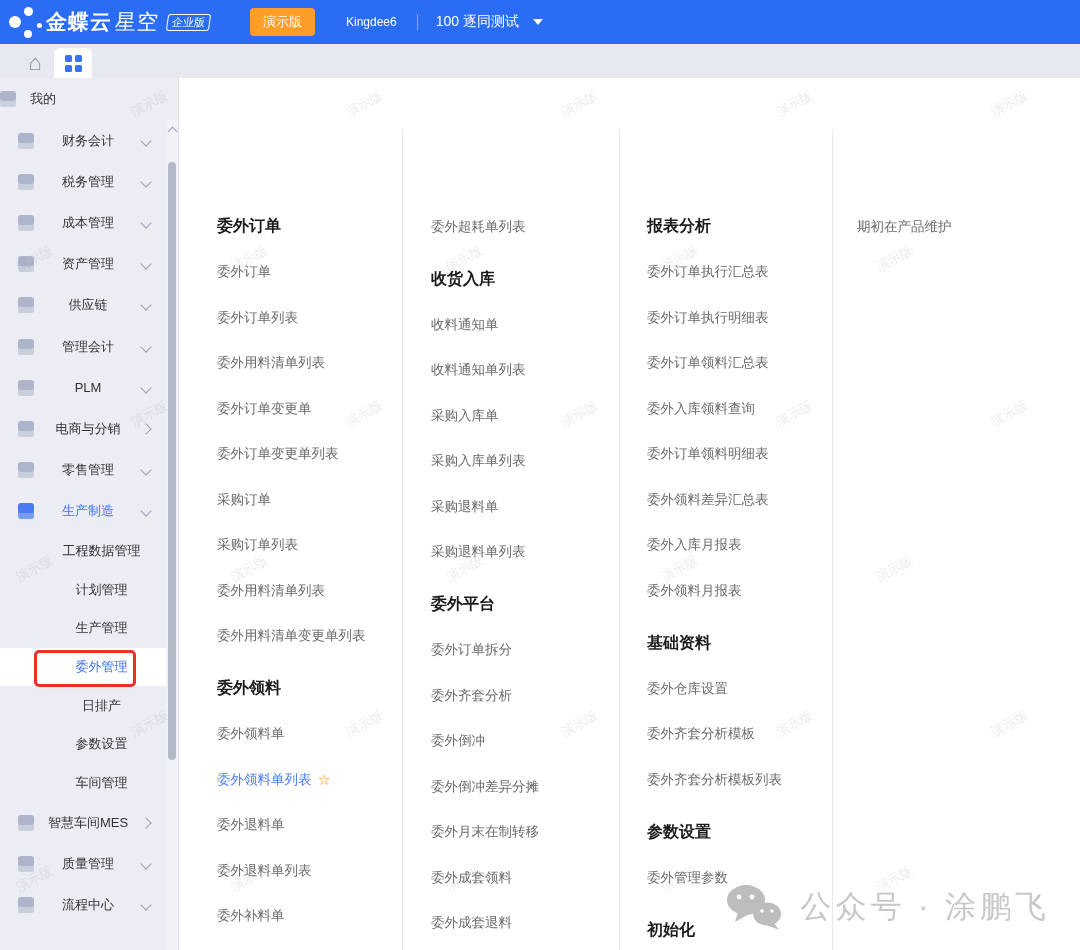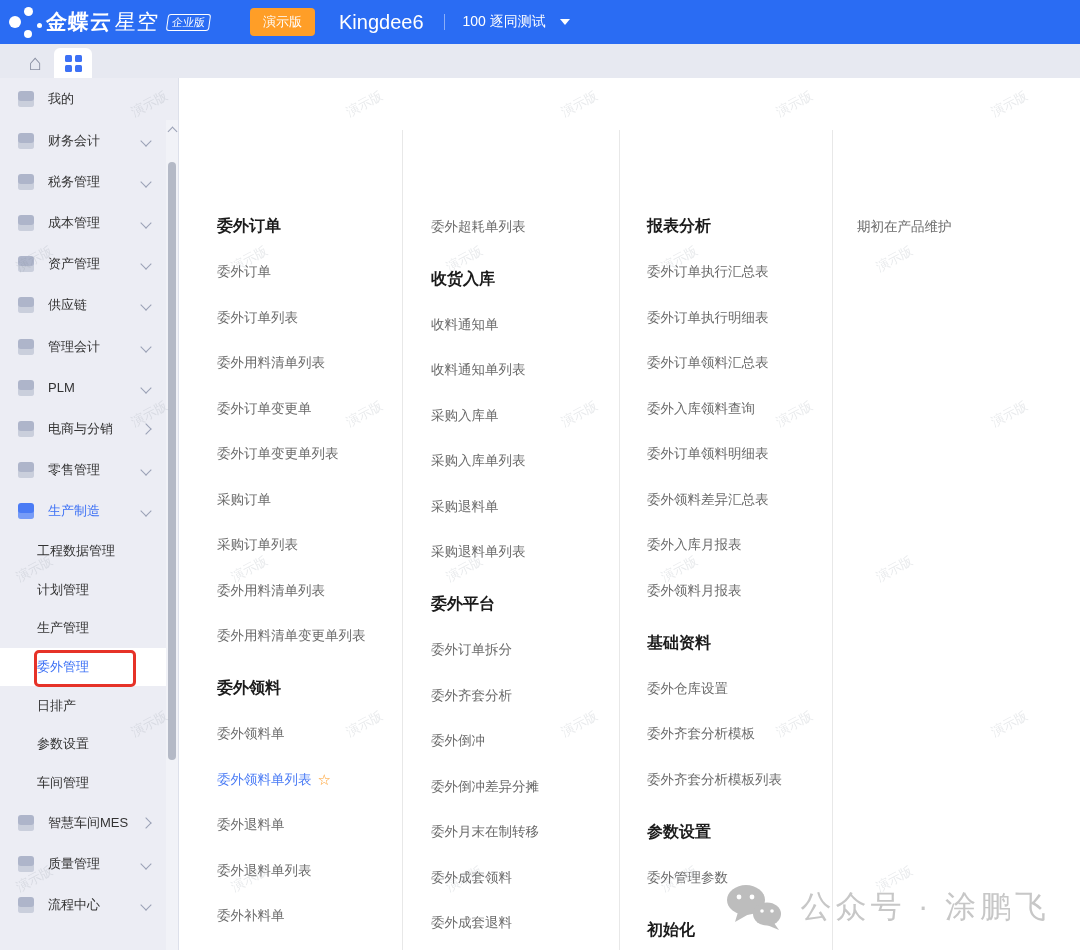--- a/index.html
+++ b/index.html
@@ -14,40 +14,40 @@
   .logo-dots i{position:absolute;background:#fff;border-radius:50%;}
   .logo-dots i:nth-child(1){width:9px;height:9px;left:20px;top:5px;}
   .logo-dots i:nth-child(2){width:12px;height:12px;left:5px;top:14px;}
   .logo-dots i:nth-child(3){width:8px;height:8px;left:20px;top:28px;}
   .logo-dots i:nth-child(4){width:5px;height:5px;left:33px;top:21px;}
   .brand{color:#fff;font-size:21px;display:flex;align-items:baseline;transform:skewX(-4deg);margin-left:2px;}
   .brand .b1{font-weight:bold;letter-spacing:1px;}
   .brand .b2{font-weight:300;letter-spacing:1px;margin-left:3px;}
   .edition{color:#fff;border:1px solid #fff;border-radius:3px;font-size:11px;line-height:15px;padding:0 4px;margin-left:8px;transform:skewX(-8deg);}
   .demo-btn{background:#ff9e27;color:#fff;font-size:13px;border-radius:4px;padding:5px 13px;margin-left:40px;cursor:pointer;}
-  .hdr-user{color:#fff;font-size:20px;margin-left:24px;}
+  .hdr-user{color:#fff;font-size:12px;margin-left:31px;}
   .hdr-sep{width:1px;height:16px;background:rgba(255,255,255,.45);margin:0 18px 0 20px;}
   .hdr-org{color:#fff;font-size:14px;}
   .caret{width:0;height:0;border-left:5px solid transparent;border-right:5px solid transparent;border-top:6px solid #fff;margin-left:14px;}
   
   .tabbar{position:absolute;left:0;top:44px;width:1080px;height:34px;background:#e7e9f1;z-index:39;display:flex;align-items:flex-end;}
   .tab{height:30px;width:38px;display:flex;align-items:center;justify-content:center;border-radius:6px 6px 0 0;}
   .tab.home{margin-left:16px;}
   .tab.active{background:#fff;}
   .home-glyph{color:#8a90a2;font-size:22px;line-height:22px;font-weight:bold;}
   .grid-glyph{display:grid;grid-template-columns:7px 7px;grid-template-rows:7px 7px;gap:3px;}
   .grid-glyph span{background:#3d71f5;border-radius:1.5px;}
   
   .sidebar{position:absolute;left:0;top:78px;width:178px;bottom:0;background:#ecedf4;border-right:1px solid #dde0ea;z-index:10;}
-  .sb-my{height:42px;display:flex;align-items:center;padding-left:18px;gap:14px;font-size:13px;color:#333;}
+  .sb-my{height:42px;display:flex;align-items:center;padding-left:0;gap:14px;font-size:13px;color:#333;}
   .sb-scroll{position:absolute;left:0;top:42px;right:12px;bottom:0;overflow:hidden;}
   .sb-row{display:flex;align-items:center;padding-left:18px;gap:14px;font-size:13px;color:#333;cursor:pointer;position:relative;}
   .sb-row.group{height:41.2px;}
   .sb-row.child{height:38.6px;padding-left:37px;color:#333;}
-  .sb-row .lbl{flex:1 1 auto;white-space:nowrap;}
+  .sb-row .lbl{flex:1 1 auto;white-space:nowrap;text-align:center;}
   .sb-row.blue{color:#3d71f5;}
   .sb-row.selected{background:#fff;color:#3d71f5;}
   .sb-icon{width:16px;height:16px;border-radius:3px;background:#aeb5ca;flex:0 0 auto;box-shadow:inset 0 -6px 0 rgba(255,255,255,.35);}
   .sb-icon.blue{background:#4a7bf5;box-shadow:inset 0 -6px 0 rgba(255,255,255,.25);}
   .chev{width:7px;height:7px;border-right:1.5px solid #9aa0b5;border-bottom:1.5px solid #9aa0b5;margin-right:16px;flex:0 0 auto;}
   .chev.down{transform:rotate(45deg);}
   .chev.right{transform:rotate(-45deg);}
   .annotation{position:absolute;left:34px;top:2px;width:96px;height:31px;border:3px solid #e63228;border-radius:5px;z-index:25;pointer-events:none;}
   
   .sb-track{position:absolute;right:0;top:42px;width:12px;bottom:0;background:#f1f2f7;}

